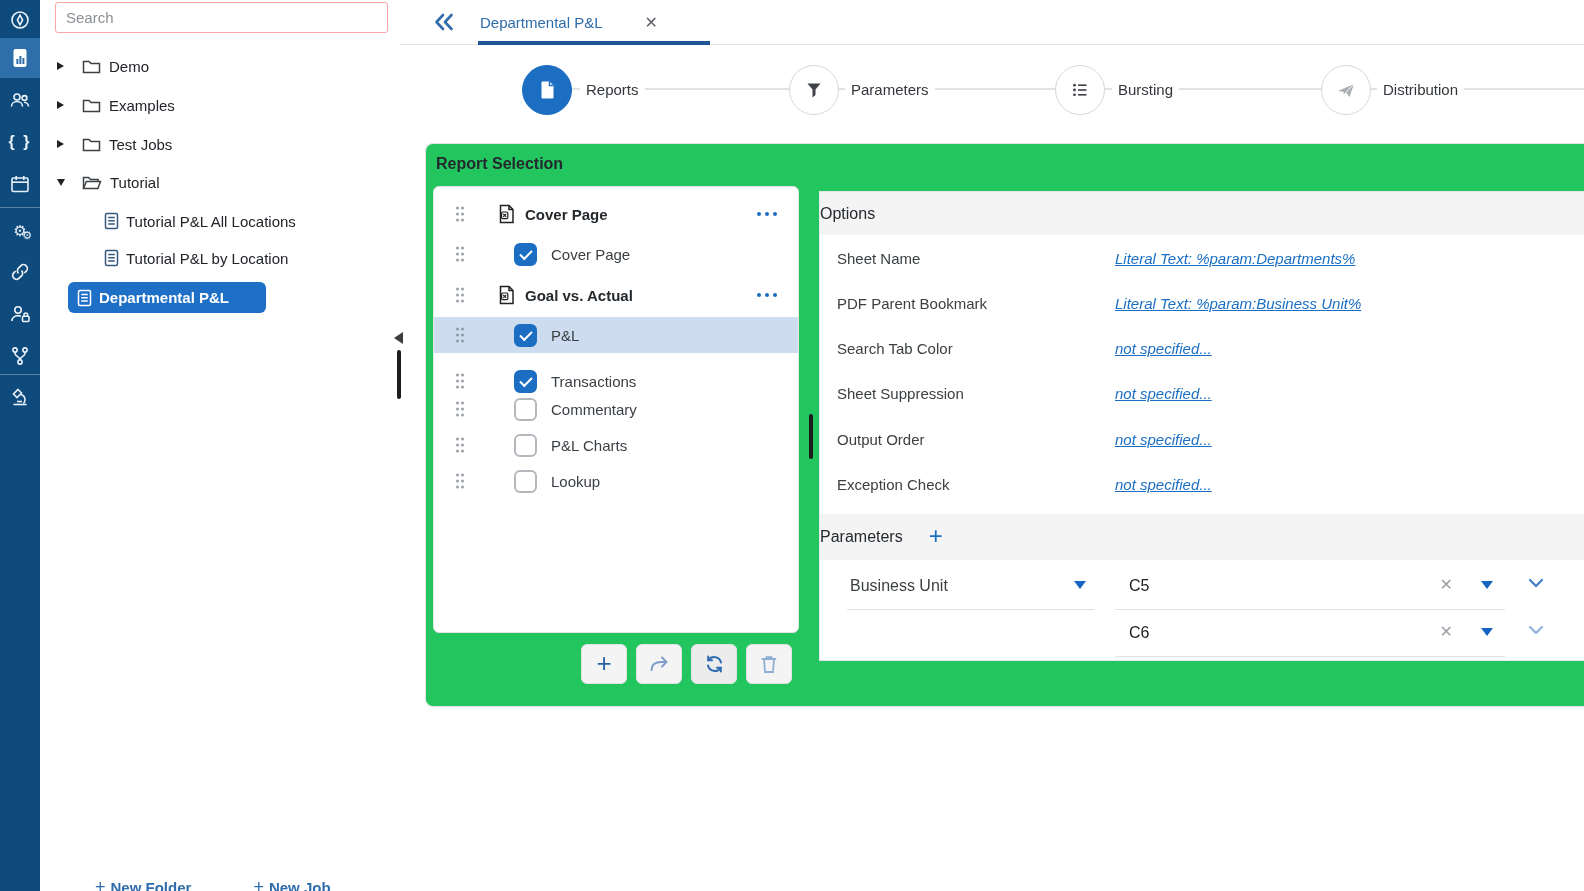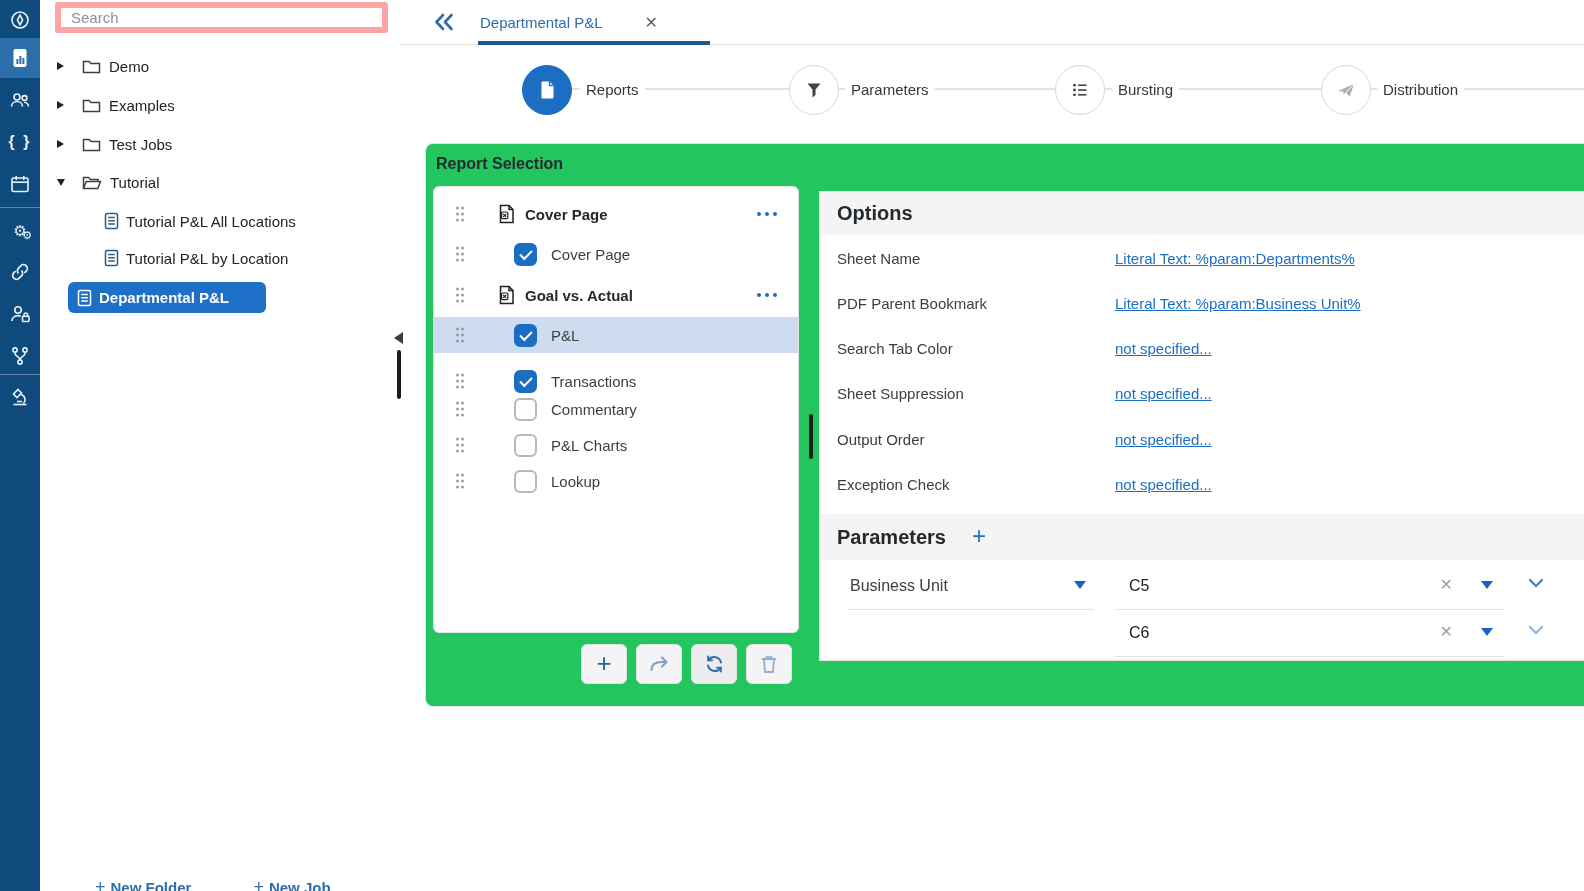--- a/index.html
+++ b/index.html
@@ -9,21 +9,21 @@
   
   .rail{position:absolute;left:0;top:0;width:40px;height:891px;background:#0e4a7c;}
   .rail-item{position:absolute;left:0;width:40px;height:40px;display:flex;align-items:center;justify-content:center;color:#eaf1f8;}
   .rail-item.selected{background:#2e6ea9;}
   .rail-divider{position:absolute;left:0;width:40px;height:1px;background:#5b82a6;}
   .gear-glyph{color:#eaf1f8;font-size:15px;line-height:1;position:relative;}
   .gear-glyph .g2{position:absolute;font-size:11px;left:9px;top:7px;}
 
   
   .nav{position:absolute;left:40px;top:0;width:360px;height:891px;background:#fff;}
-  .search-box{position:absolute;left:15px;top:2px;width:333px;height:31px;border:6px solid #fca5a5;border-radius:3px;box-sizing:border-box;}
+  .search-box{position:absolute;left:15px;top:2px;width:333px;height:31px;border:1px solid #fca5a5;border-radius:3px;box-sizing:border-box;}
   .search-box input{border:0;outline:none;width:100%;height:100%;padding:0 10px;font-size:15px;color:#444;font-family:inherit;background:transparent;}
   .search-box input::placeholder{color:#8d9094;}
   .nrow{position:absolute;left:0;height:30px;display:flex;align-items:center;font-size:15px;color:#212429;font-weight:500;}
   .nrow .caret-box{width:12px;margin-left:17px;display:flex;}
   .caret-right{width:0;height:0;border-left:7px solid #1f2124;border-top:4.5px solid transparent;border-bottom:4.5px solid transparent;}
   .caret-down{width:0;height:0;border-top:7px solid #1f2124;border-left:4.5px solid transparent;border-right:4.5px solid transparent;}
   .nrow .f-icon{margin-left:13px;margin-right:8px;display:flex;}
   .nrow.child{padding-left:64px;}
   .nrow .d-icon{margin-right:7px;display:flex;}
   .nav-pill{position:absolute;left:28px;top:282px;height:31px;min-width:198px;background:#1e6fc6;border-radius:6px;display:flex;align-items:center;padding:0 12px 0 9px;box-sizing:border-box;color:#fff;font-size:15px;font-weight:700;}
@@ -65,24 +65,24 @@
   .cb.checked::after{content:"";position:absolute;left:4px;top:5px;width:10px;height:5px;border-left:2.5px solid #fff;border-bottom:2.5px solid #fff;transform:rotate(-45deg);}
 
   
   .tbtn{position:absolute;top:500px;width:46px;height:40px;background:#f4f4f4;border:1px solid #e2e2e2;border-radius:6px;box-sizing:border-box;display:flex;align-items:center;justify-content:center;cursor:pointer;}
   .tbtn.pressed{background:#ececec;}
   .tbtn .plus-glyph{font-size:26px;color:#2a5fa5;font-weight:400;line-height:1;margin-top:-3px;}
 
   
   .opanel{position:absolute;left:393px;top:47px;width:766px;height:470px;background:#fff;border:1px solid #e6e6e6;border-right:none;box-sizing:border-box;}
   .oband{position:absolute;left:0;width:100%;height:43px;background:#f4f4f5;display:flex;align-items:center;}
-  .oband .oband-title{margin-left:17px;font-size:20px;font-weight:700;color:#24292e;}
+  .oband .oband-title{font-size:16px;font-weight:400;color:#24292e;}
   .orow{position:absolute;left:0;width:100%;height:45px;}
   .orow .olabel{position:absolute;left:17px;top:13px;font-size:15px;color:#3c4043;}
-  .orow .ovalue{position:absolute;left:295px;top:13px;font-size:15px;color:#1a6fc4;text-decoration:underline;cursor:pointer;}
+  .orow .ovalue{position:absolute;left:295px;top:13px;font-size:15px;color:#1a6fc4;text-decoration:underline;cursor:pointer;font-style:italic;}
   .pband{top:322px;height:46px;}
   .pband .padd{margin-left:26px;font-size:24px;color:#1b6ec2;cursor:pointer;line-height:1;margin-top:-2px;}
   .prow{position:absolute;left:0;width:100%;height:47px;}
   .pfield{position:absolute;top:0;height:100%;border-bottom:1px solid #e1e1e1;box-sizing:border-box;}
   .pfield.name{left:27px;width:247px;}
   .pfield.value{left:295px;width:390px;}
   .pfield .ftext{position:absolute;left:3px;top:14px;font-size:16px;color:#3c4043;}
   .pfield.value .ftext{left:14px;color:#202124;}
   .sel-arrow{position:absolute;top:18px;width:0;height:0;border-left:6px solid transparent;border-right:6px solid transparent;border-top:8px solid #1565c0;}
   .pfield .x-icon{position:absolute;right:52px;top:12px;color:#9aa0a6;font-size:16px;cursor:pointer;}

